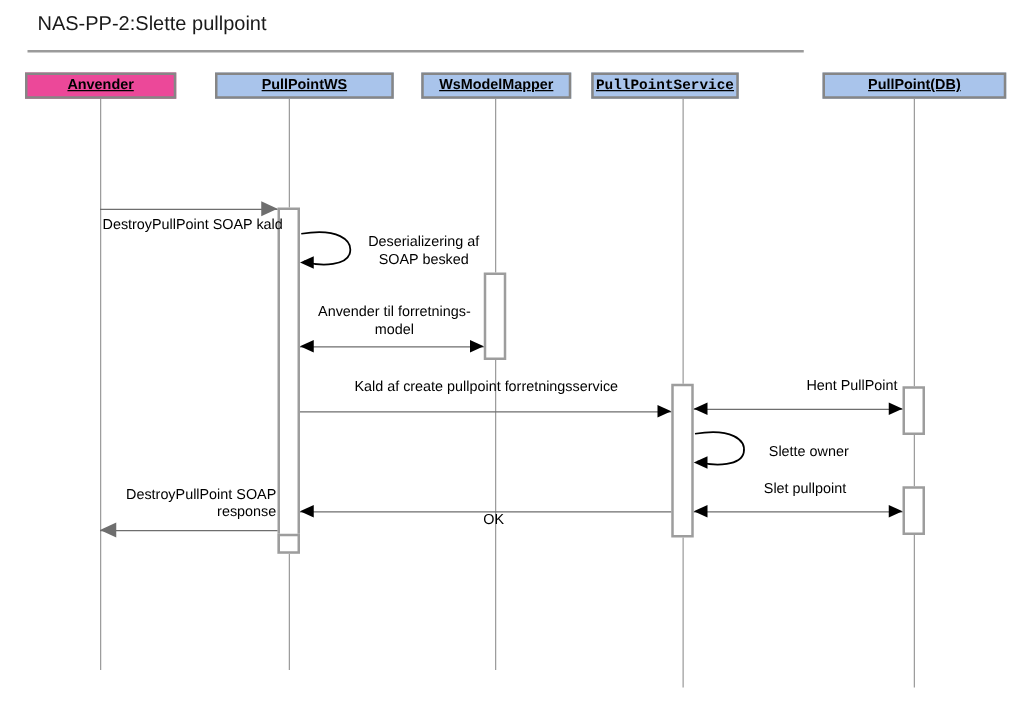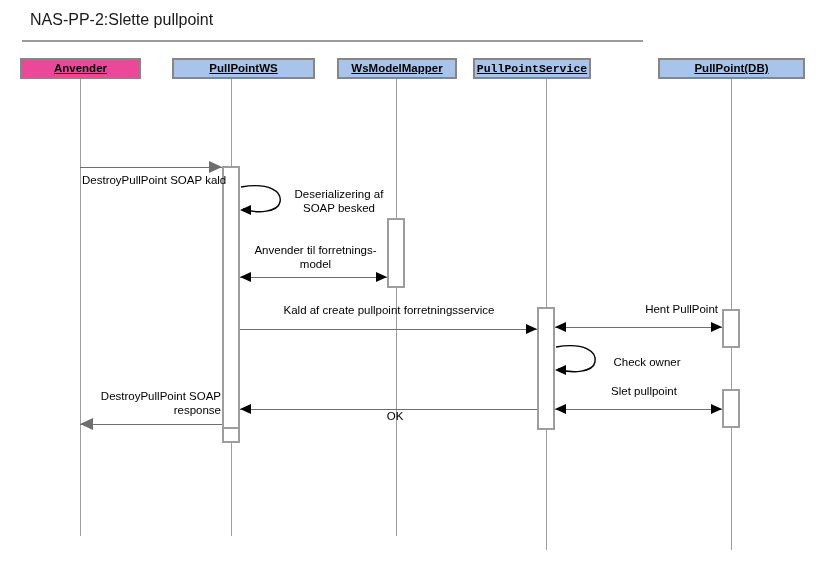--- a/index.html
+++ b/index.html
@@ -167,21 +167,21 @@
       <div class="msg-line" style="left: 555px; top: 327px; width: 167px; background: rgb(110, 110, 110);"></div>
       <div class="arrow-head right-solid" style="top: 322px; left: 711px;"></div>
       <div class="arrow-head left-solid" style="top: 322px; left: 555px;"></div>
       <div class="msg-label" style="left: 570px; top: 302px; width: 148px; text-align: right;">Hent PullPoint</div>
       <div class="self-loop" style="left: 555px; top: 342px;">
         <svg width="48" height="40" viewBox="0 0 48 40">
           <path d="M 1 5 C 30 0, 42 10, 40 20 C 38 30, 18 32, 3 27" fill="none" stroke="#000000" stroke-width="1.4"></path>
         </svg>
       </div>
       <div class="arrow-head left-solid" style="top: 365px; left: 555px;"></div>
-      <div class="msg-label" style="left: 605px; top: 355px; width: 84px;">Check owner</div>
+      <div class="msg-label" style="left: 605px; top: 355px; width: 84px;">Slette owner</div>
       <div class="msg-line" style="left: 555px; top: 409px; width: 167px; background: rgb(110, 110, 110);"></div>
       <div class="arrow-head right-solid" style="top: 404px; left: 711px;"></div>
       <div class="arrow-head left-solid" style="top: 404px; left: 555px;"></div>
       <div class="msg-label" style="left: 570px; top: 384px; width: 148px;">Slet pullpoint</div>
       <div class="msg-line" style="left: 240px; top: 409px; width: 297px; background: rgb(110, 110, 110);"></div>
       <div class="arrow-head left-solid" style="top: 404px; left: 240px;"></div>
       <div class="msg-label" style="left: 350px; top: 409px; width: 90px;">OK</div>
       <div class="msg-line" style="left: 80px; top: 424px; width: 142px; background: rgb(110, 110, 110);"></div>
       <div class="arrow-head left-gray" style="top: 418px; left: 80px;"></div>
       <div class="msg-label" style="left: 88px; top: 389px; width: 133px; text-align: right;">DestroyPullPoint SOAP

